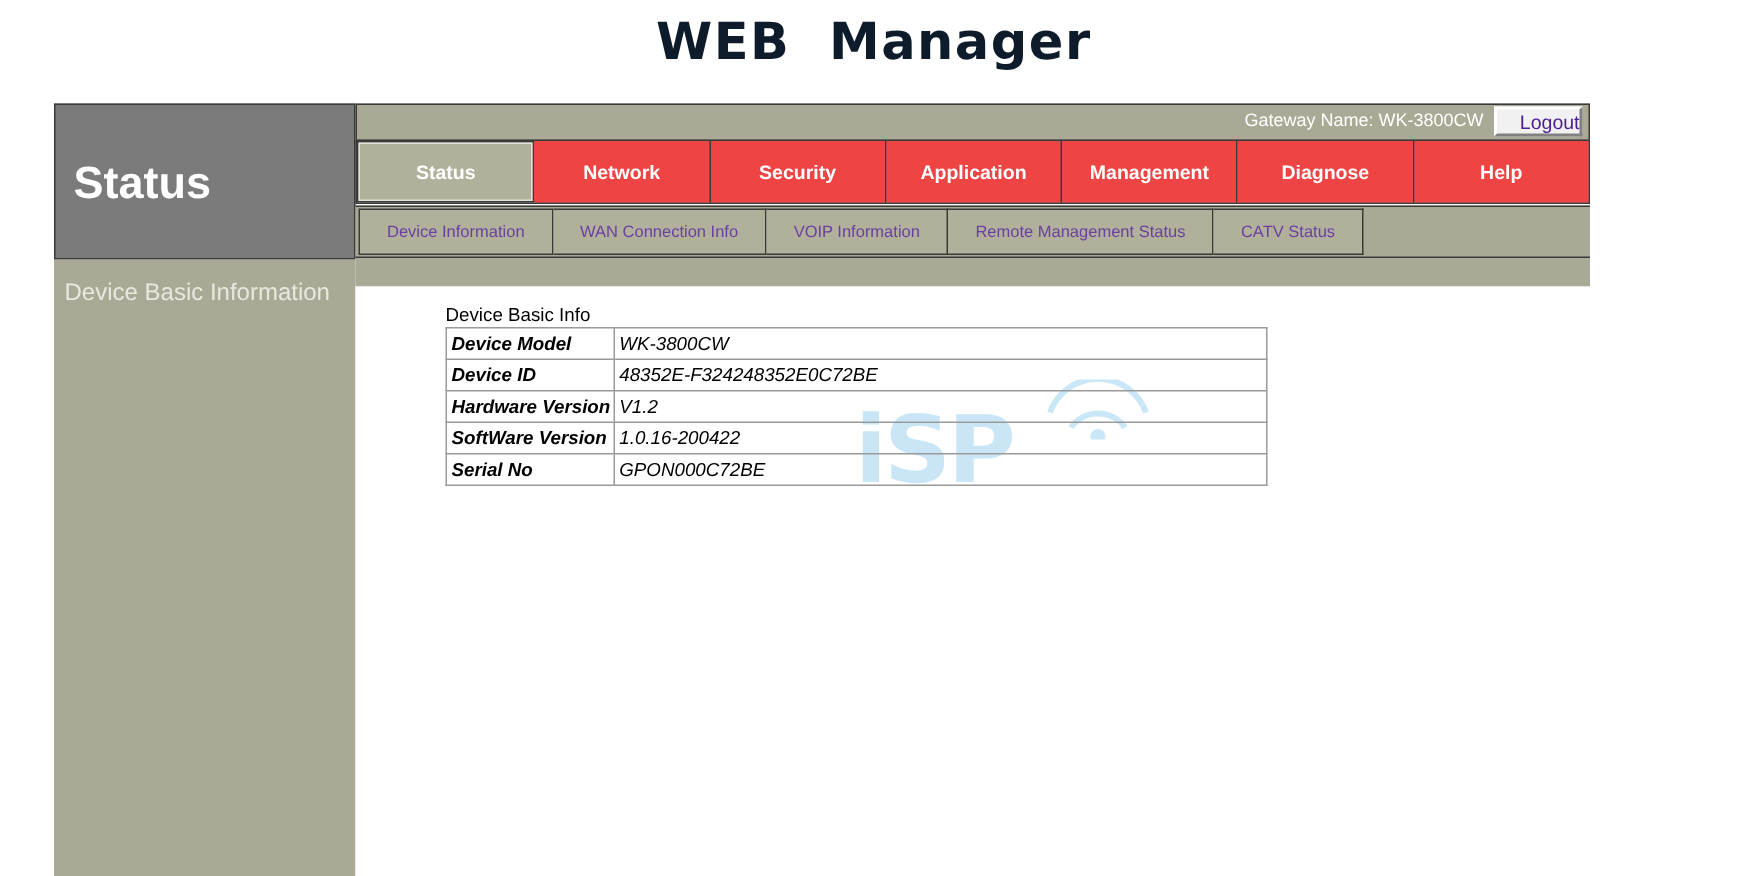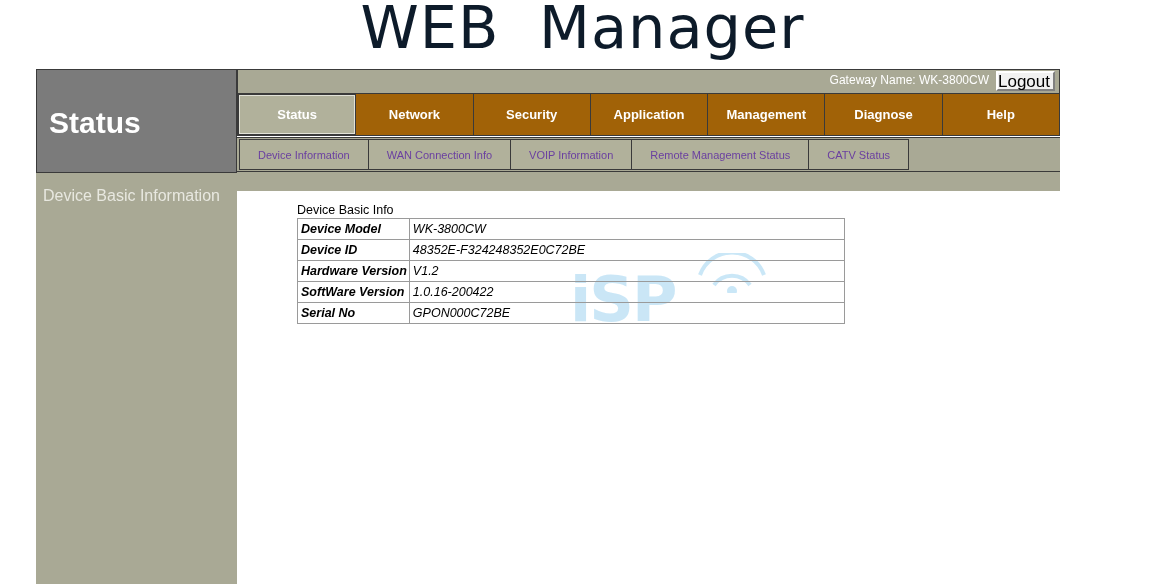--- a/index.html
+++ b/index.html
@@ -17,22 +17,22 @@
 
   
   #page-title {
     position: absolute;
     left: 0;
     top: 0;
     width: 1165px;
     height: 60px;
     text-align: center;
     line-height: 56px;
-    font-size: 59px;
-    font-weight: normal;
+    font-size: 34px;
+    font-weight: bold;
     letter-spacing: 1px;
     color: #0d1b2a;
     font-family: "DejaVu Sans", sans-serif;
     white-space: pre;
   }
 
   
   #sidebar {
     position: absolute;
     left: 36px;
@@ -94,23 +94,23 @@
     color: #ffffff;
     white-space: nowrap;
   }
   #logout-button {
     position: absolute;
     right: 4px;
     top: 1px;
     width: 59px;
     height: 20px;
     line-height: 18px;
-    text-align: left;
-    font-size: 17px;
-    color: #000000;
+    text-align: right;
+    font-size: 13px;
+    color: #4c1d95;
     background: #f1f1f1;
     border-top: 2px solid #ffffff;
     border-left: 2px solid #ffffff;
     border-right: 2px solid #808080;
     border-bottom: 2px solid #808080;
     box-sizing: border-box;
     cursor: pointer;
     font-family: "Liberation Sans", sans-serif;
   }
 
@@ -127,21 +127,21 @@
     background: #7b7b7b;
   }
   .main-tab {
     flex: 1 1 0;
     display: flex;
     align-items: center;
     justify-content: center;
     font-size: 13px;
     font-weight: bold;
     color: #ffffff;
-    background: #a16207;
+    background: #ef4444;
     border-right: 1px solid #3a3a3a;
     box-sizing: border-box;
     cursor: pointer;
   }
   .main-tab:last-child { border-right: none; }
   .main-tab.active {
     background: #b1b19b;
     border: 1px solid #3a3a3a;
     outline: 1px solid #e2e2d8;
     outline-offset: -2px;

